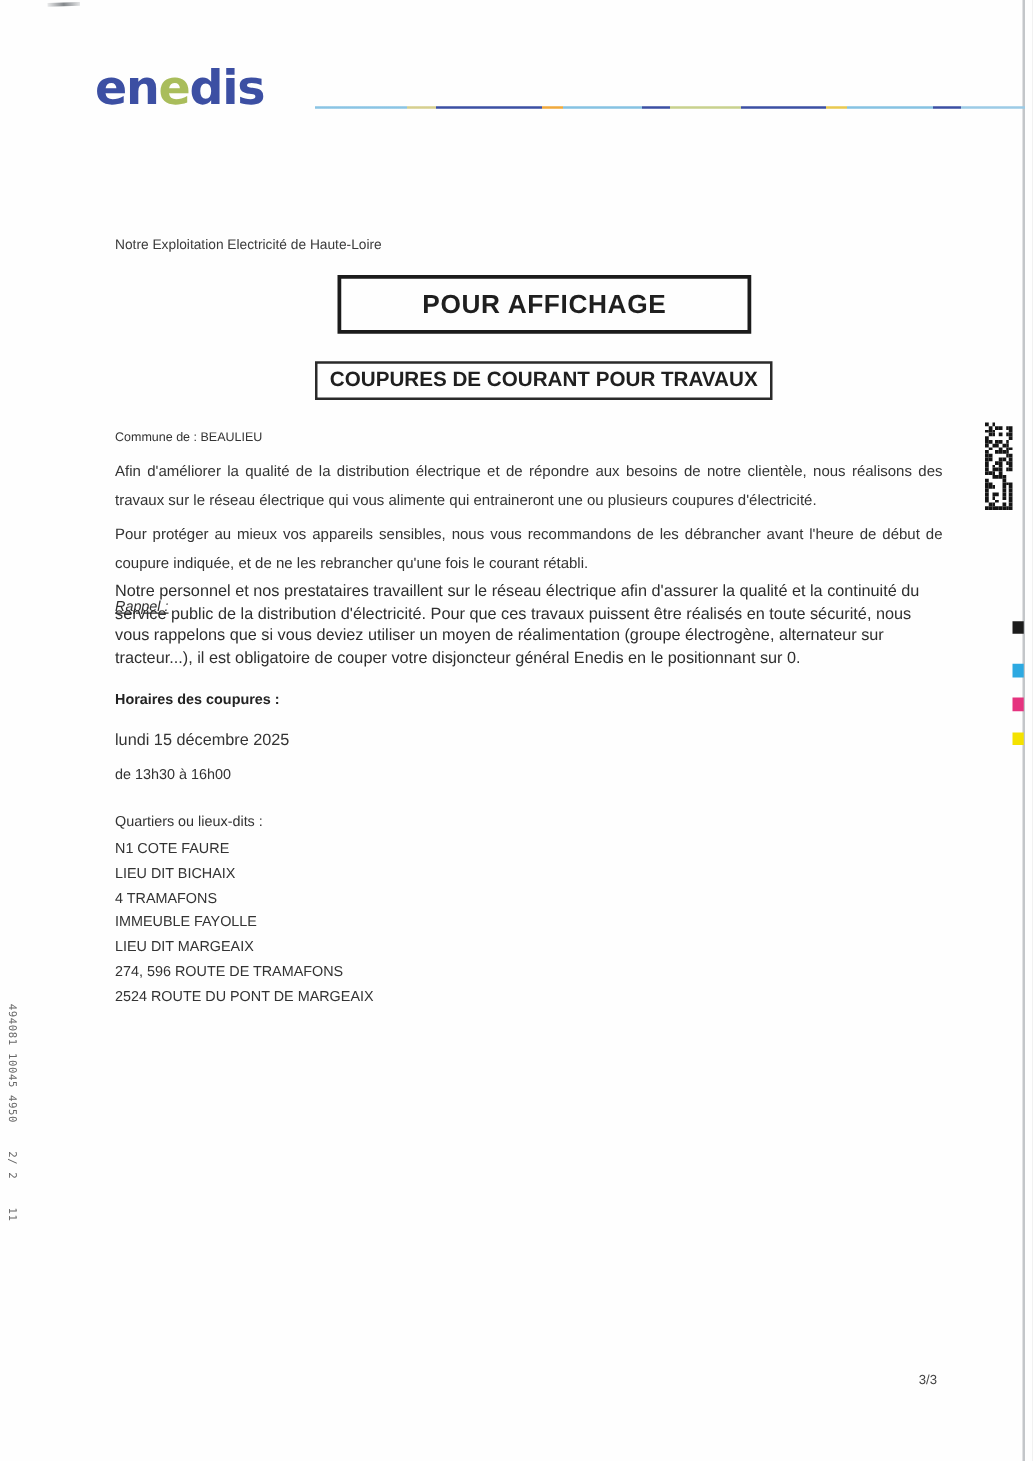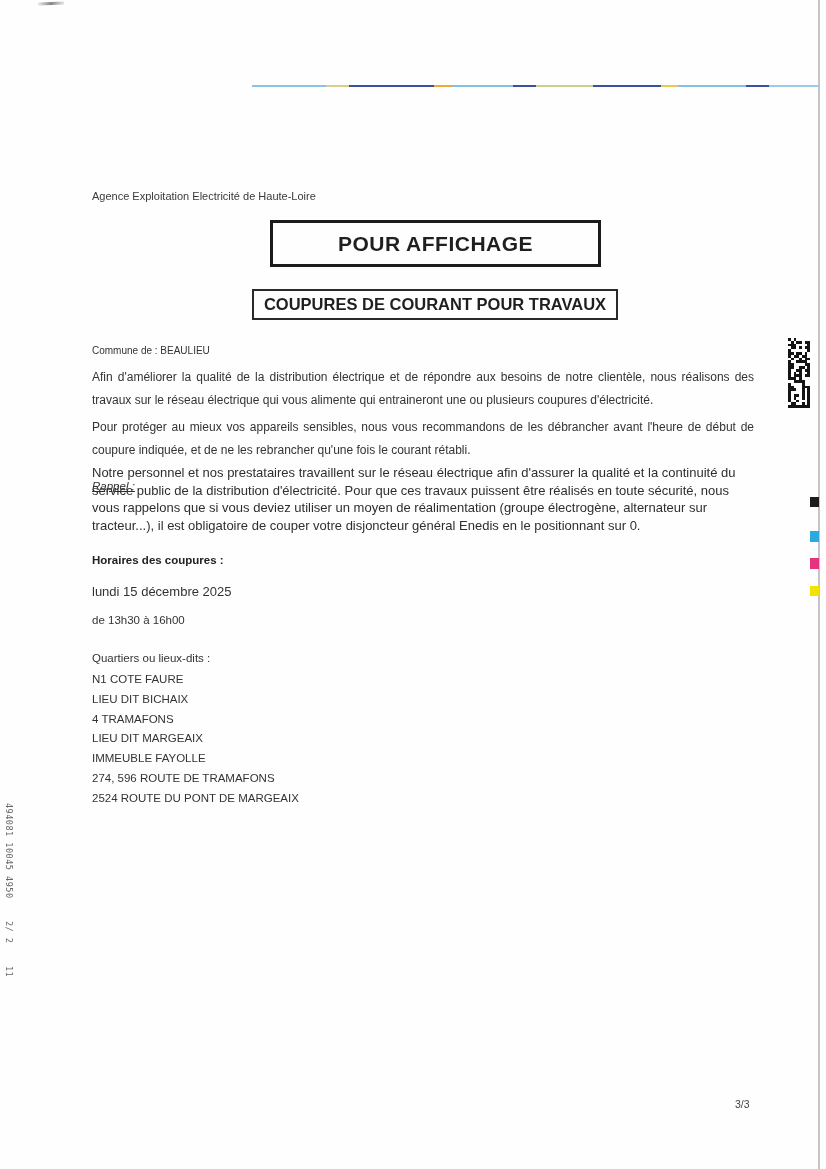--- a/index.html
+++ b/index.html
@@ -95,23 +95,24 @@
   .page-number{left:735px;top:1098px;font-size:10.5px;color:#444;}
 </style>
 </head>
 <body>
 
 <div class="page">
 
   <div class="abs artifact-dash"></div>
   <div class="abs edge-line"></div>
 
+  <div class="abs logo"><span class="logo-blue">en</span><span class="logo-green">e</span><span class="logo-blue">dis</span></div>
   <div class="abs divider-line"></div>
 
-  <div class="abs agency">Agence Exploitation Electricité de Haute-Loire</div>
+  <div class="abs agency">Notre Exploitation Electricité de Haute-Loire</div>
 
   <div class="abs box-coupures">
     <span>COUPURES DE COURANT POUR TRAVAUX</span>
   </div>
   <div class="abs box-affichage">
     <span>POUR AFFICHAGE</span>
   </div>
 
   <div class="abs commune">Commune de : BEAULIEU</div>
   <div class="abs para para2">Pour protéger au mieux vos appareils sensibles, nous vous recommandons de les débrancher avant l'heure de début de coupure indiquée, et de ne les rebrancher qu'une fois le courant rétabli.</div>
@@ -122,22 +123,22 @@
 
   <div class="abs horaires-label">Horaires des coupures :</div>
   <div class="abs date-line">lundi 15 décembre 2025</div>
   <div class="abs time-line">de 13h30 à 16h00</div>
 
   <div class="abs quartiers-label">Quartiers ou lieux-dits :</div>
   <div class="abs quartiers-list">
     <div class="quartier-item">N1 COTE FAURE</div>
     <div class="quartier-item">LIEU DIT BICHAIX</div>
     <div class="quartier-item">4 TRAMAFONS</div>
+    <div class="quartier-item">IMMEUBLE FAYOLLE</div>
     <div class="quartier-item">LIEU DIT MARGEAIX</div>
-    <div class="quartier-item">IMMEUBLE FAYOLLE</div>
     <div class="quartier-item">274, 596 ROUTE DE TRAMAFONS</div>
     <div class="quartier-item">2524 ROUTE DU PONT DE MARGEAIX</div>
   </div>
 
   <div class="abs barcode">
       <i style="left:0.0px;top:0.0px;width:2.8px;height:2.8px"></i>
       <i style="left:5.5px;top:0.0px;width:2.8px;height:2.8px"></i>
       <i style="left:2.8px;top:2.8px;width:2.8px;height:2.8px"></i>
       <i style="left:8.3px;top:2.8px;width:2.8px;height:2.8px"></i>
       <i style="left:11.0px;top:2.8px;width:2.8px;height:2.8px"></i>

